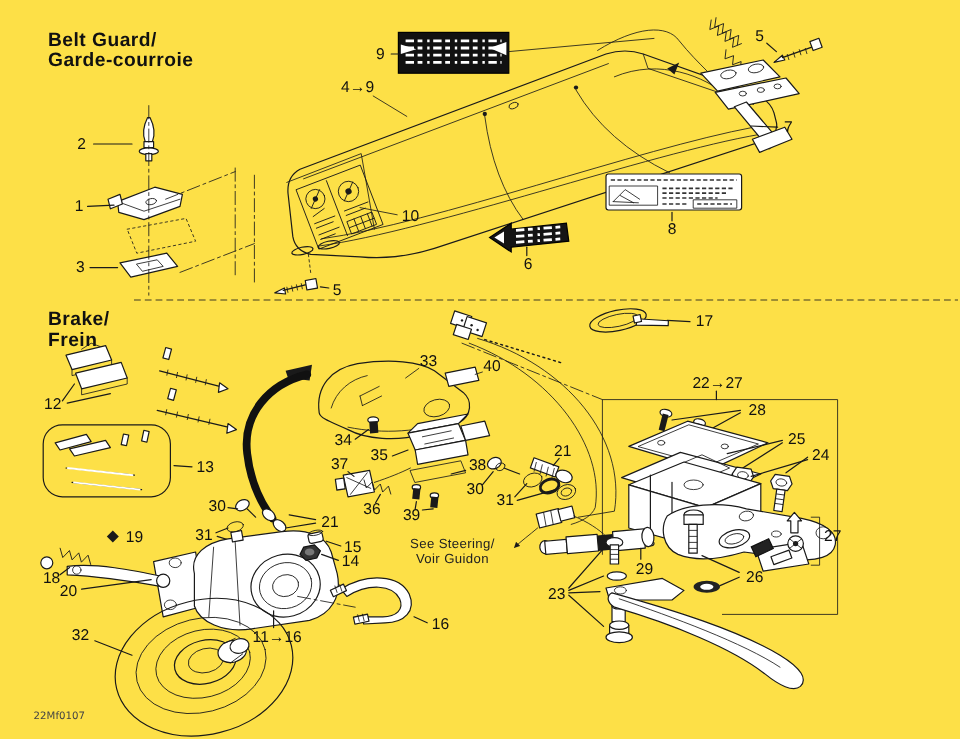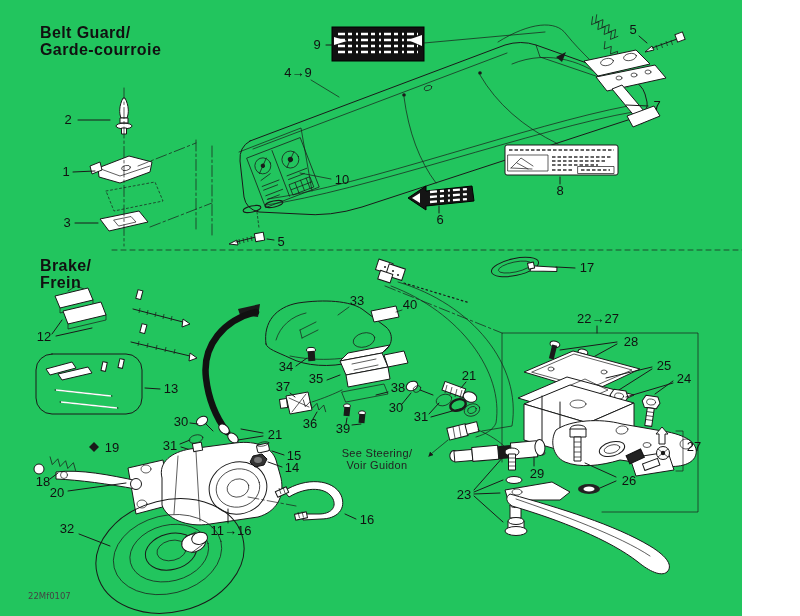--- a/index.html
+++ b/index.html
@@ -1,16 +1,16 @@
 <!DOCTYPE html>
 <html><head>
 <meta charset="utf-8">
 <style>
   html,body{margin:0;padding:0;background:#ffffff;}
-  .stage{position:relative;width:742px;height:616px;background:#22c55e;overflow:hidden;}
+  .stage{position:relative;width:800px;height:616px;background:#fde047;overflow:hidden;}
   svg{position:absolute;left:0;top:0;}
   .ln{fill:none;stroke:#1a1a1a;stroke-width:1;stroke-linecap:round;stroke-linejoin:round;}
   .thn{fill:none;stroke:#1a1a1a;stroke-width:.7;stroke-linecap:round;stroke-linejoin:round;}
   .fw{fill:#ffffff;stroke:#1a1a1a;stroke-width:1;stroke-linejoin:round;}
   .fd{fill:#1a1a1a;stroke:none;}
   .dsh{stroke-dasharray:5 4;}
   .ddt{stroke-dasharray:11 3 2.5 3;}
   .dot2{stroke-dasharray:1.6 3;stroke-width:1.2;}
   .hatch{stroke:#1a1a1a;stroke-width:.7;}
   .co{font-family:"Liberation Sans",sans-serif;font-size:13px;fill:#111;text-anchor:middle;}

